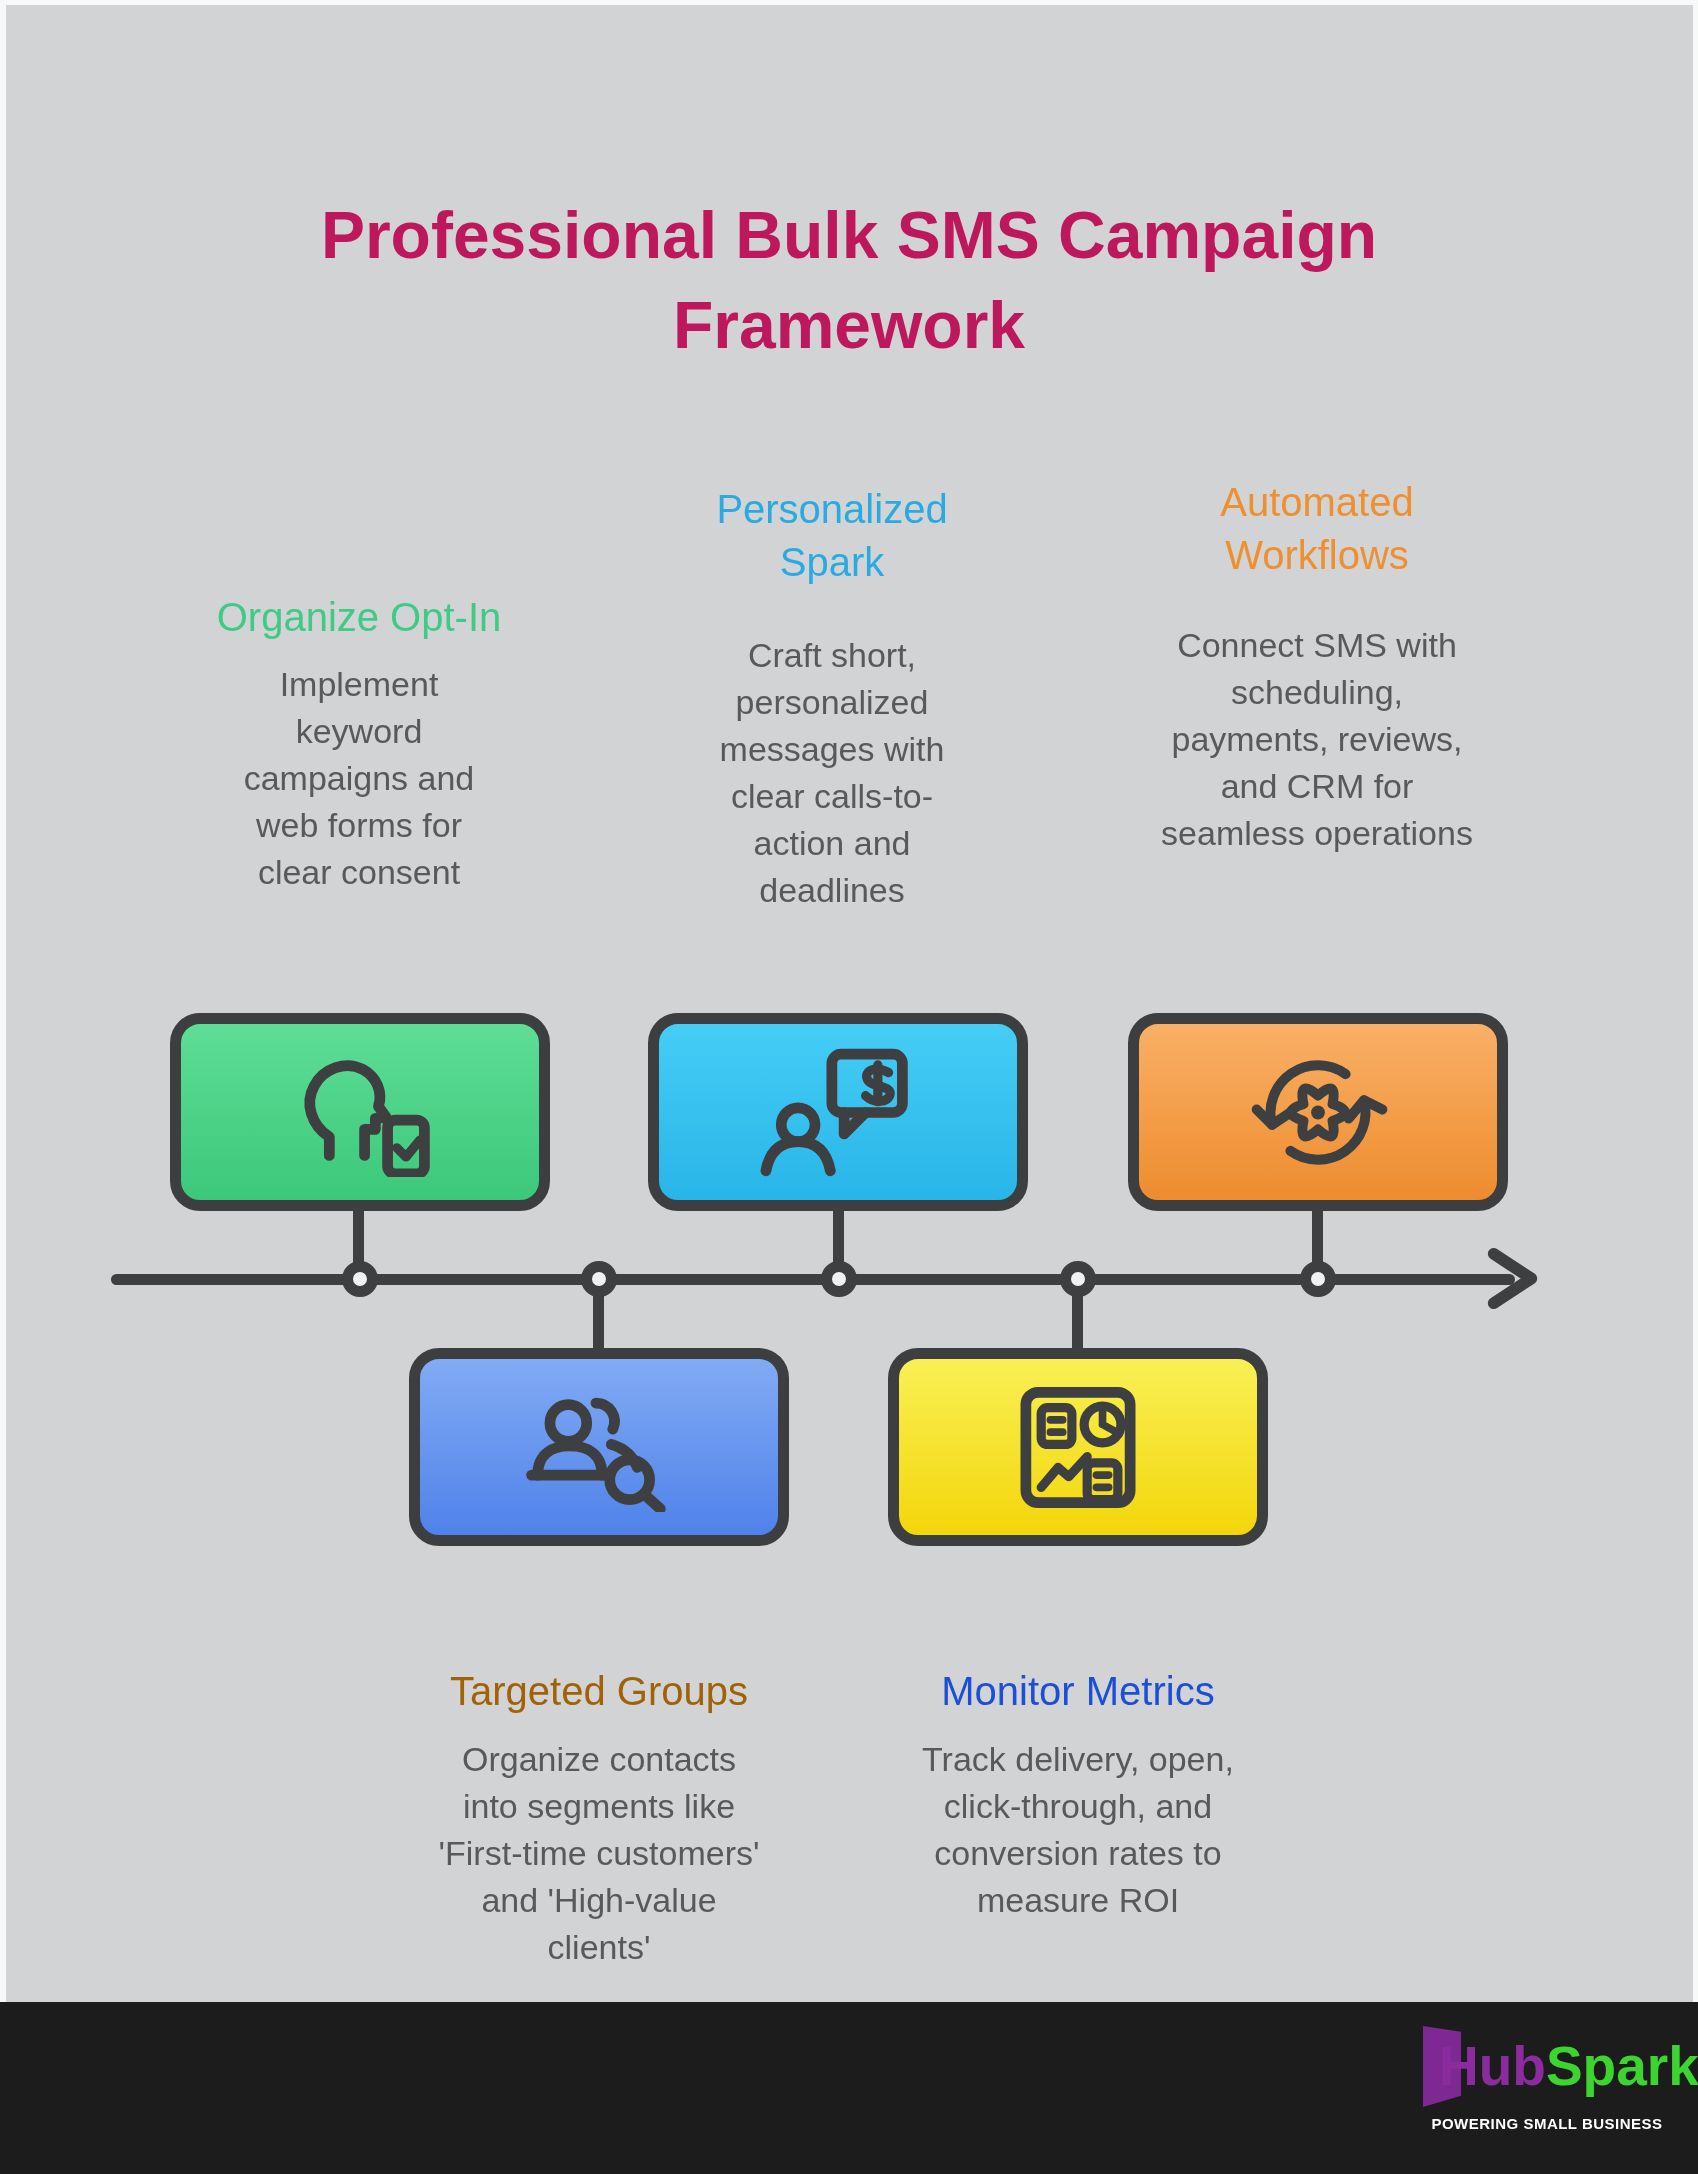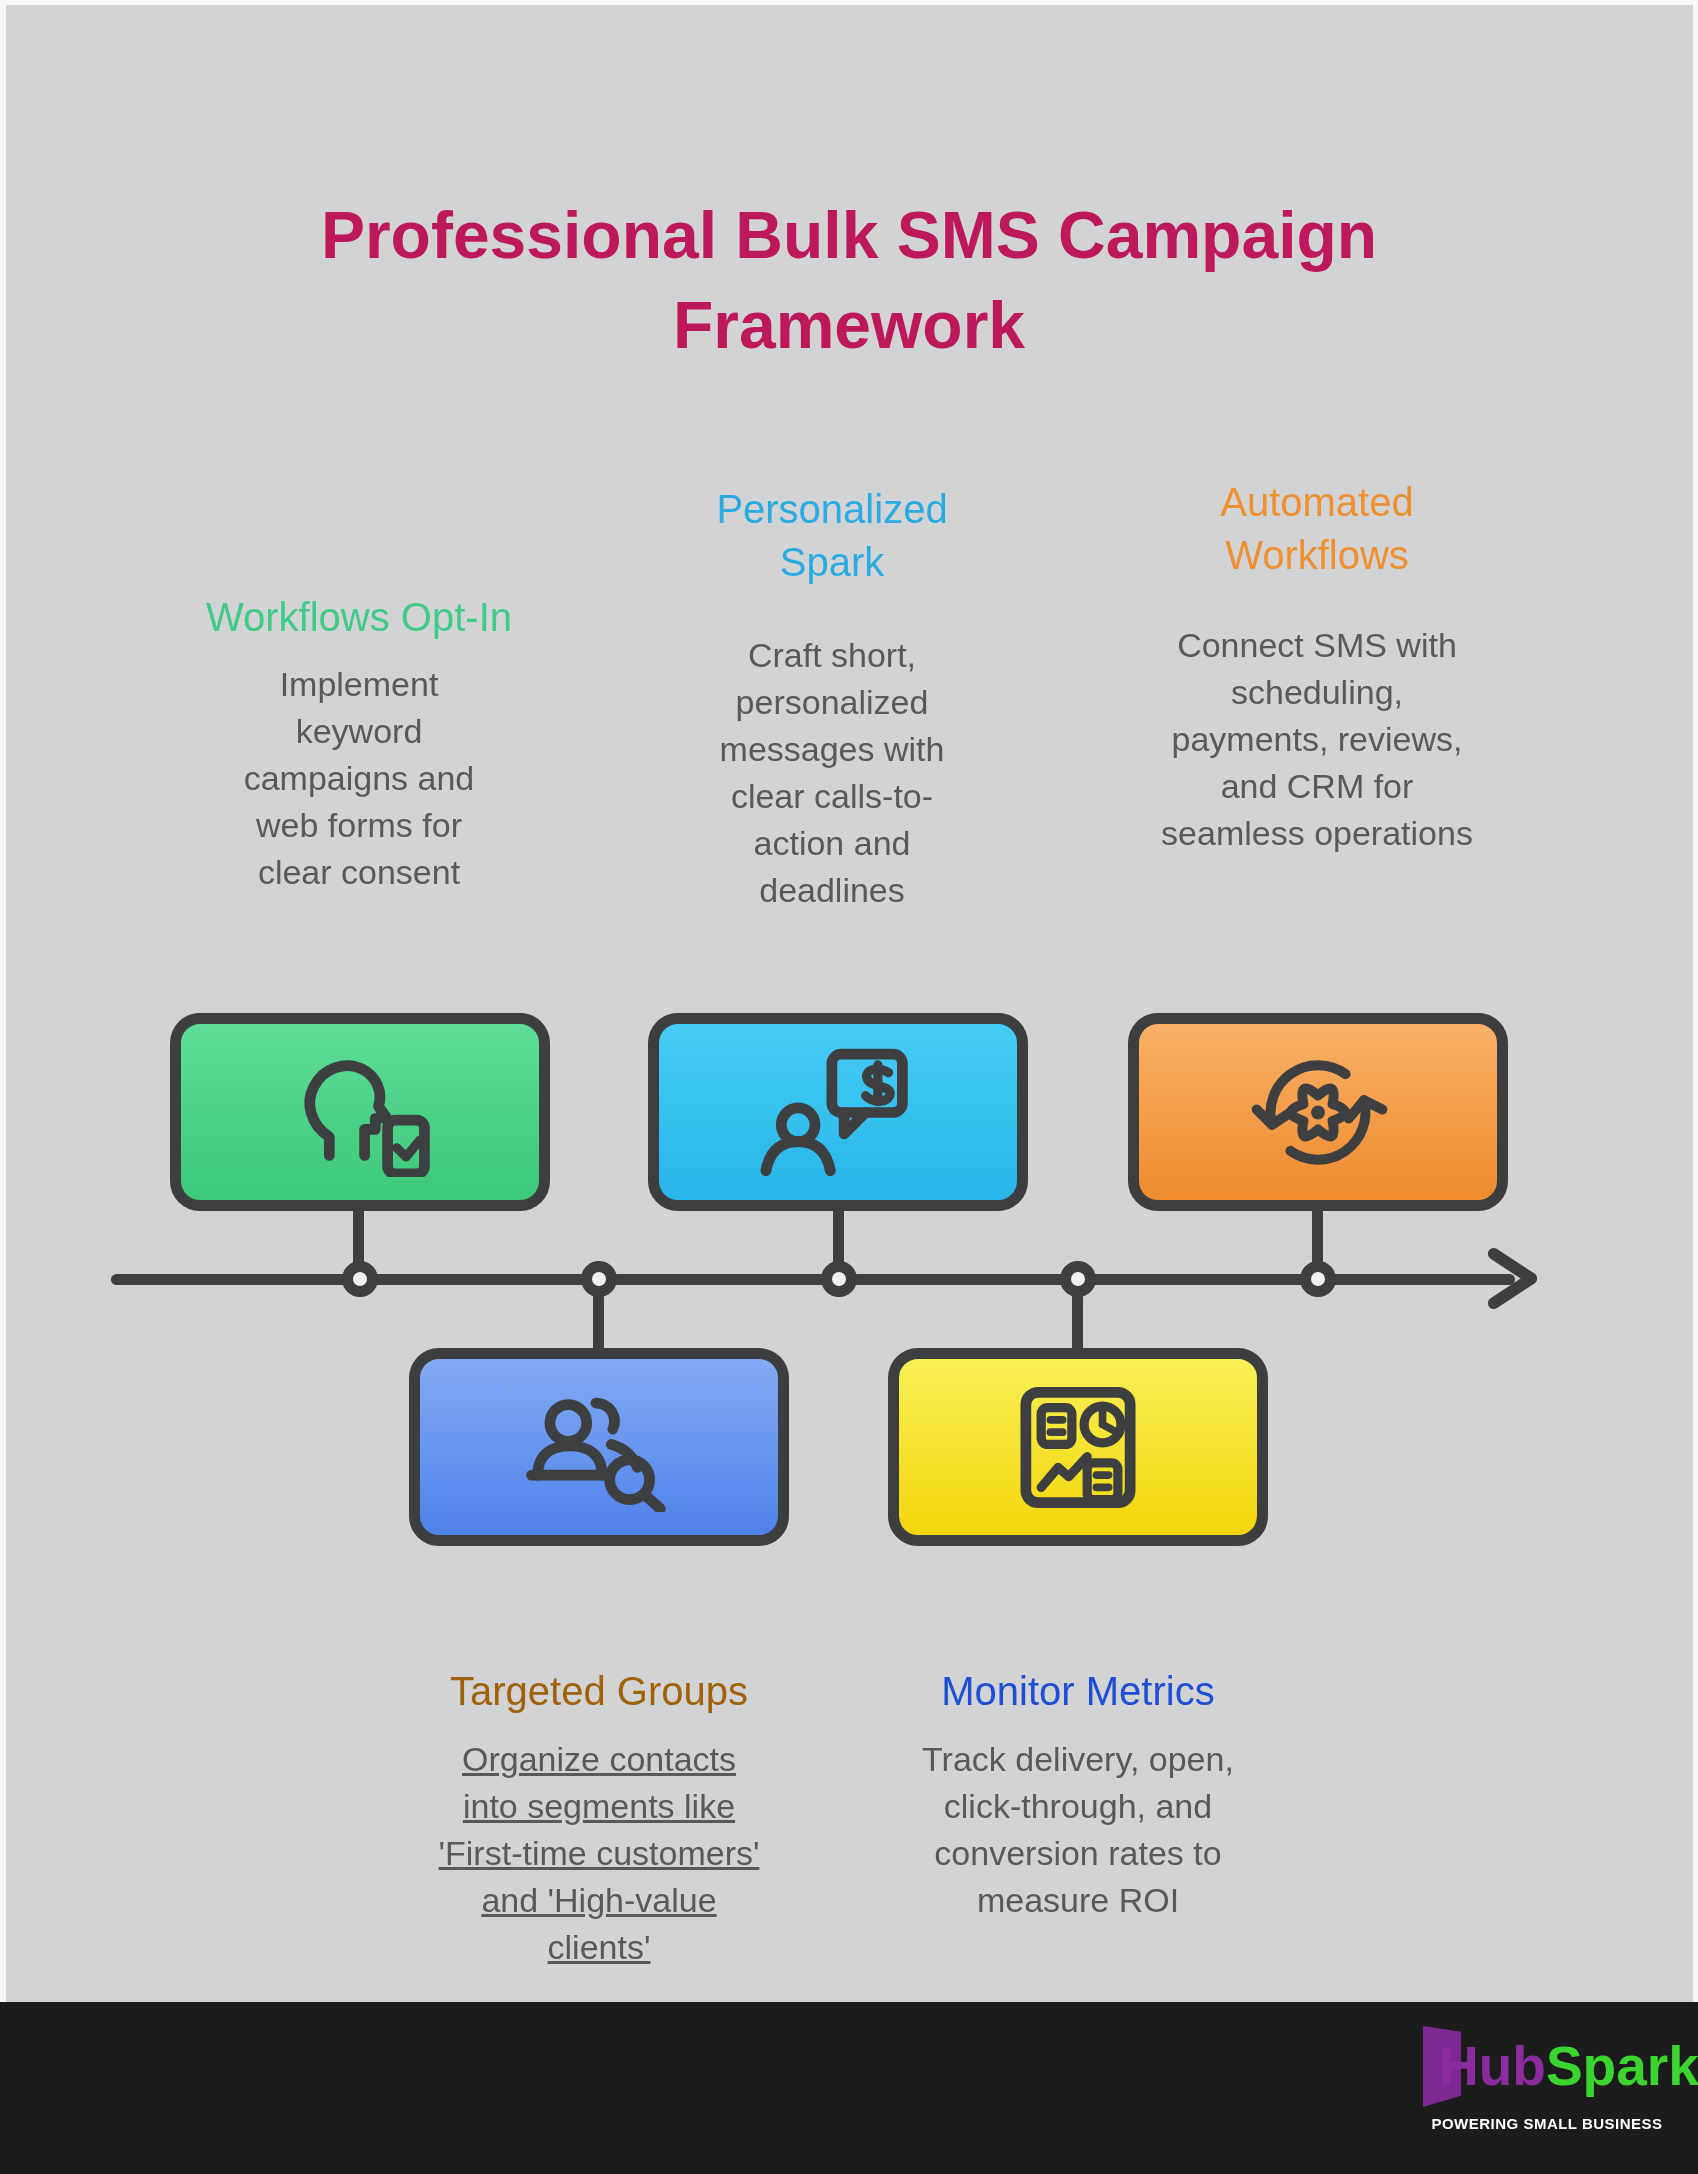--- a/index.html
+++ b/index.html
@@ -144,21 +144,21 @@
   }
 </style>
 </head>
 <body>
 
 <div class="stage">
   <div class="panel"></div>
 
   <div class="title">Professional Bulk SMS Campaign Framework</div>
 
-  <div class="step-label lbl-optin" style="left:359px; top:591px; width:356px;">Workflows Opt-In</div>
+  <div class="step-label lbl-optin" style="left:359px; top:591px; width:356px;">Organize Opt-In</div>
   <div class="step-desc" style="left:359px; top:661px; width:248px;">Implement keyword campaigns and web forms for clear consent</div>
 
   <div class="step-label lbl-copy" style="left:832px; top:483px; width:277px;">Personalized Spark</div>
   <div class="step-desc" style="left:832px; top:632px; width:248px;">Craft short, personalized messages with clear calls-to-action and deadlines</div>
 
   <div class="step-label lbl-workflows" style="left:1317px; top:476px; width:277px;">Automated Workflows</div>
   <div class="step-desc" style="left:1317px; top:622px; width:327px;">Connect SMS with scheduling, payments, reviews, and CRM for seamless operations</div>
 
   <div class="card box-optin" style="left:170px; top:1013px;">
     <svg class="icon-svg" width="184" height="129" viewBox="0 0 120 84" stroke-width="7">
@@ -225,21 +225,21 @@
   <svg class="tl-arrow" viewBox="0 0 70 70">
     <path d="M14 10 L52 35 L14 60" fill="none" stroke="#3e3f41" stroke-width="12" stroke-linecap="round" stroke-linejoin="round"></path>
   </svg>
   <div class="tl-node" style="left:342px; top:1261px;"></div>
   <div class="tl-node" style="left:581px; top:1261px;"></div>
   <div class="tl-node" style="left:821px; top:1261px;"></div>
   <div class="tl-node" style="left:1060px; top:1261px;"></div>
   <div class="tl-node" style="left:1300px; top:1261px;"></div>
 
   <div class="step-label lbl-groups" style="left:599px; top:1665px; width:396px;">Targeted Groups</div>
-  <div class="step-desc" style="left:599px; top:1736px; width:327px;text-decoration:underline;">Organize contacts into segments like 'First-time customers' and 'High-value clients'</div>
+  <div class="step-desc" style="left:599px; top:1736px; width:327px;">Organize contacts into segments like 'First-time customers' and 'High-value clients'</div>
 
   <div class="step-label lbl-metrics" style="left:1078px; top:1665px; width:396px;">Monitor Metrics</div>
   <div class="step-desc" style="left:1078px; top:1736px; width:327px;">Track delivery, open, click-through, and conversion rates to measure ROI</div>
 
   <div class="footer">
     <div class="logo">
       <div class="logo-flag"></div>
       <div class="logo-text"><span class="logo-hub">Hub</span><span class="logo-spark">Spark</span></div>
       <div class="logo-tagline">
         <span class="tagline-dash"></span>

